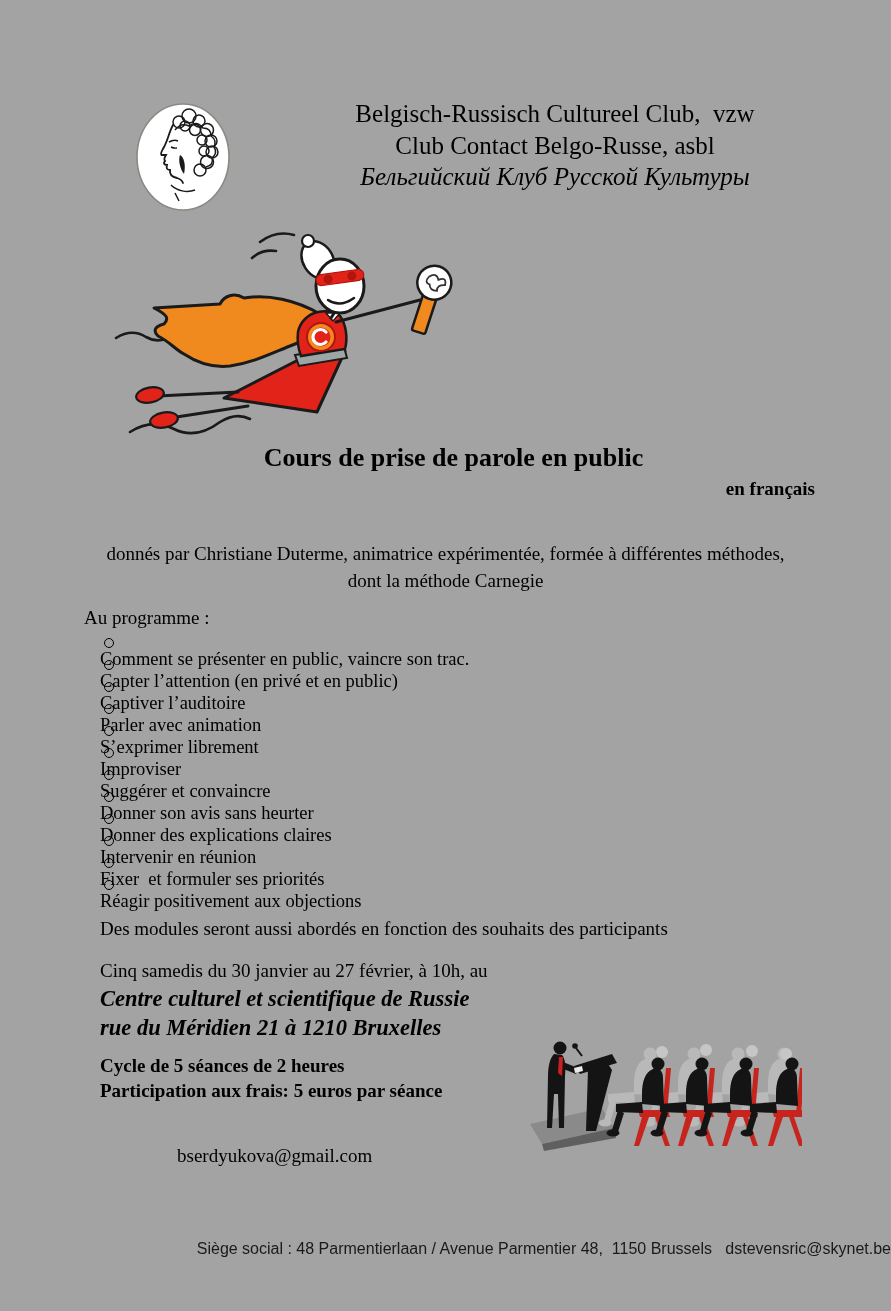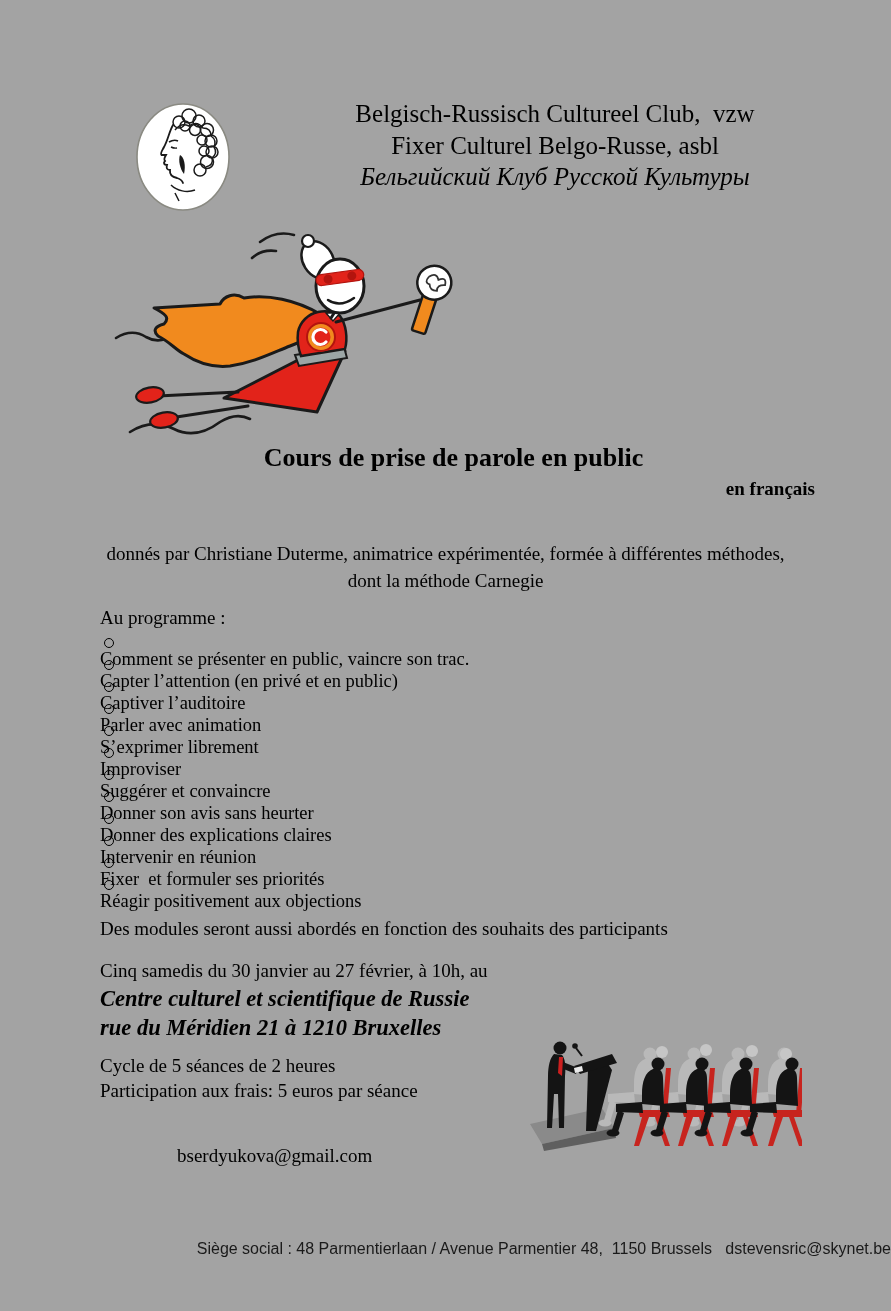--- a/index.html
+++ b/index.html
@@ -17,30 +17,30 @@
   .hero{position:absolute;left:112px;top:226px;width:360px;height:215px;}
   
   .title{position:absolute;left:0;top:443px;width:891px;text-align:center;
     font-weight:bold;font-size:26px;padding-left:8px;}
   .subtitle{position:absolute;left:0;top:478px;width:815px;text-align:right;
     font-weight:bold;font-size:19px;}
   
   .intro{position:absolute;left:0;top:540px;width:891px;text-align:center;
     font-size:19px;line-height:27px;}
   
-  .program-heading{position:absolute;left:100px;top:607px;font-size:19px;}
+  .program-heading{position:absolute;left:84px;top:607px;font-size:19px;}
   .program-list{position:absolute;left:100px;top:632px;margin:0;padding:0;list-style:none;}
   .program-list li{display:flex;align-items:flex-start;height:22px;font-size:18.5px;line-height:22px;flex-direction:column;}
   .bullet{flex:0 0 auto;width:8px;height:8px;border:1.3px solid #000;border-radius:50%;
     margin:6px 11px 0 4px;}
   
   .modules{position:absolute;left:100px;top:918px;font-size:19px;}
   .sched-line{position:absolute;left:100px;top:960px;font-size:19px;}
   .venue{position:absolute;left:100px;top:984px;font-size:22.5px;font-weight:bold;line-height:29px;font-style:italic;}
-  .details{position:absolute;left:100px;top:1053px;font-size:19px;line-height:25px;}
+  .details{position:absolute;left:100px;top:1053px;font-size:19px;line-height:25px;font-weight:bold;}
   .contact1{position:absolute;left:100px;top:1121px;font-size:19px;}
   .contact2{position:absolute;left:177px;top:1145px;font-size:19px;}
   
   .audience{position:absolute;left:524px;top:1036px;width:278px;height:115px;}
   
   .footer{position:absolute;left:0;top:1240px;width:891px;text-align:right;
     font-family:"Liberation Sans","DejaVu Sans",sans-serif;font-size:16px;color:#1a1a1a;}
 </style>
 </head>
 <body>
@@ -73,21 +73,21 @@
       </g>
 
       <path d="M47,55 C51,57 53,65 51,74 C47,69 45,60 47,55 Z" fill="#1a1a1a"></path>
 
       <path d="M38,85 C44,91 54,93 62,90 M42,93 L46,101" fill="none" stroke="#1a1a1a" stroke-width="1.5"></path>
     </svg>
   </div>
 
   <div class="header-text">
     <div class="t">Belgisch-Russisch Cultureel Club,  vzw</div>
-    <div class="t">Fixer Culturel Belgo-Russe, asbl</div>
+    <div class="t">Club Contact Belgo-Russe, asbl</div>
     <div class="t cyr">Бельгийский Клуб Русской Культуры</div>
   </div>
 
   <div class="hero">
     <svg viewBox="0 0 360 215" width="360" height="215">
       <g fill="none" stroke="#1a1a1a" stroke-width="2.6" stroke-linecap="round">
         <path d="M148,16 q16,-12 34,-7"></path>
         <path d="M140,32 q10,-9 24,-7"></path>
         <path d="M4,112 q16,-10 30,-1 q14,8 28,-3"></path>
         <path d="M18,206 q22,-14 44,-3 q22,11 46,-7 q16,-10 30,-3"></path>

